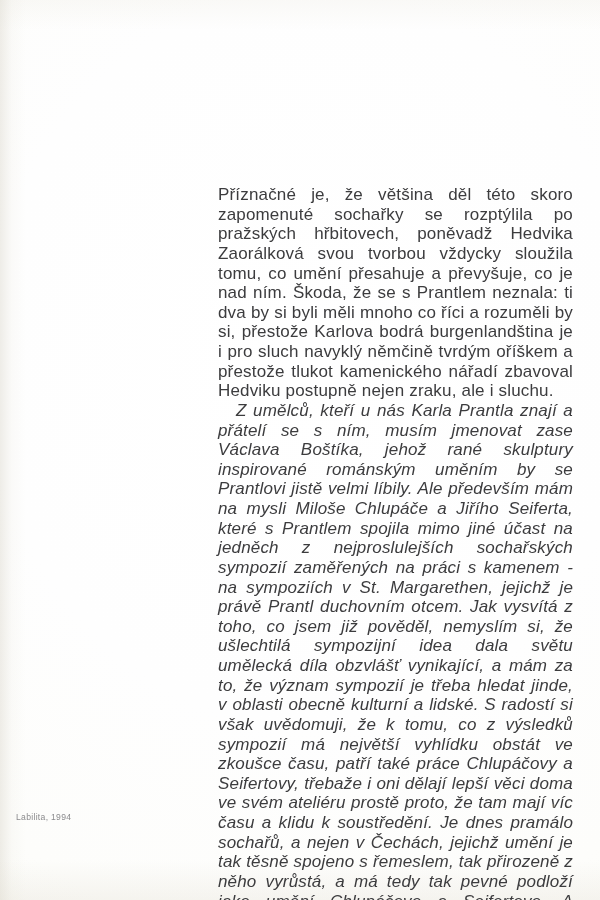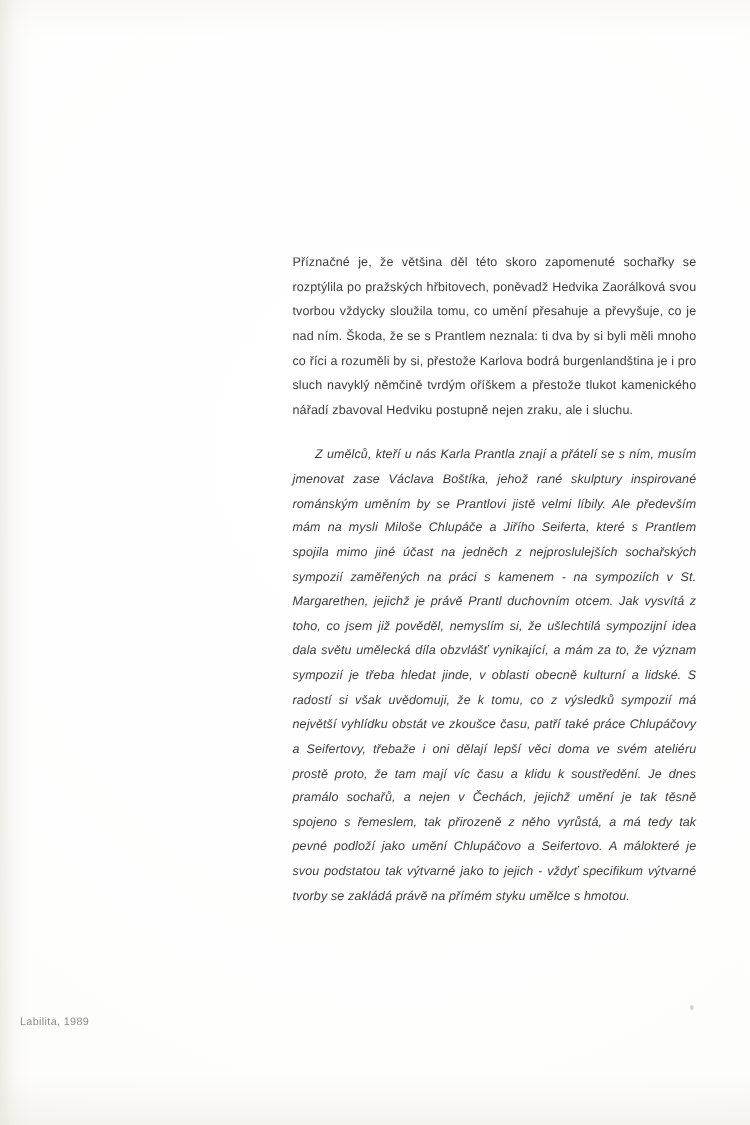--- a/index.html
+++ b/index.html
@@ -58,25 +58,25 @@
   }
 
   .text-block {
     position: absolute;
     left: 218px;
     top: 185px;
     width: 355px;
   }
 
   .para {
-    margin: 16px;
+    margin: 0;
     text-align: justify;
     text-justify: inter-word;
     color: #3c3c3e;
-    font-size: 10px;
+    font-size: 17px;
     line-height: 19.62px;
     letter-spacing: 0.01em;
     word-spacing: 0.004em;
     hyphens: manual;
   }
 
   .para + .para {
     text-indent: 18px;
     font-style: italic;
   }
@@ -101,15 +101,15 @@
   <div class="scan-shade-left"></div>
   <div class="scan-shade-bottom"></div>
 
   <div class="text-block">
     <p class="para">Příznačné je, že většina děl této skoro zapomenuté sochařky se rozptýlila po pražských hřbitovech, poněvadž Hedvika Zaorálková svou tvorbou vždycky sloužila tomu, co umění přesahuje a převyšuje, co je nad ním. Škoda, že se s Prantlem neznala: ti dva by si byli měli mnoho co říci a rozuměli by si, přestože Karlova bodrá burgenlandština je i pro sluch navyklý němčině tvrdým oříškem a přestože tlukot kamenického nářadí zbavoval Hedviku postupně nejen zraku, ale i sluchu.</p>
     <p class="para">Z umělců, kteří u nás Karla Prantla znají a přátelí se s ním, musím jmenovat zase Václava Boštíka, jehož rané skulptury inspirované románským uměním by se Prantlovi jistě velmi líbily. Ale především mám na mysli Miloše Chlupáče a Jiřího Seiferta, které s Prantlem spojila mimo jiné účast na jedněch z nejproslulejších sochařských sympozií zaměřených na práci s kamenem - na sympoziích v St. Margarethen, jejichž je právě Prantl duchovním otcem. Jak vysvítá z toho, co jsem již pověděl, nemyslím si, že ušlechtilá sympozijní idea dala světu umělecká díla obzvlášť vynikající, a mám za to, že význam sympozií je třeba hledat jinde, v oblasti obecně kulturní a lidské. S radostí si však uvědomuji, že k tomu, co z výsledků sympozií má největší vyhlídku obstát ve zkoušce času, patří také práce Chlupáčovy a Seifertovy, třebaže i oni dělají lepší věci doma ve svém ateliéru prostě proto, že tam mají víc času a klidu k soustředění. Je dnes pramálo sochařů, a nejen v Čechách, jejichž umění je tak těsně spojeno s řemeslem, tak přirozeně z něho vyrůstá, a má tedy tak pevné podloží jako umění Chlupáčovo a Seifertovo. A málokteré je svou podstatou tak výtvarné jako to jejich - vždyť specifikum výtvarné tvorby se zakládá právě na přímém styku umělce s hmotou.</p>
   </div>
 
   <div class="speck"></div>
 
-  <div class="caption">Labilita, 1989</div>
+  <div class="caption">Labilita, 1994</div>
 
 </div>
 
 </body></html>

